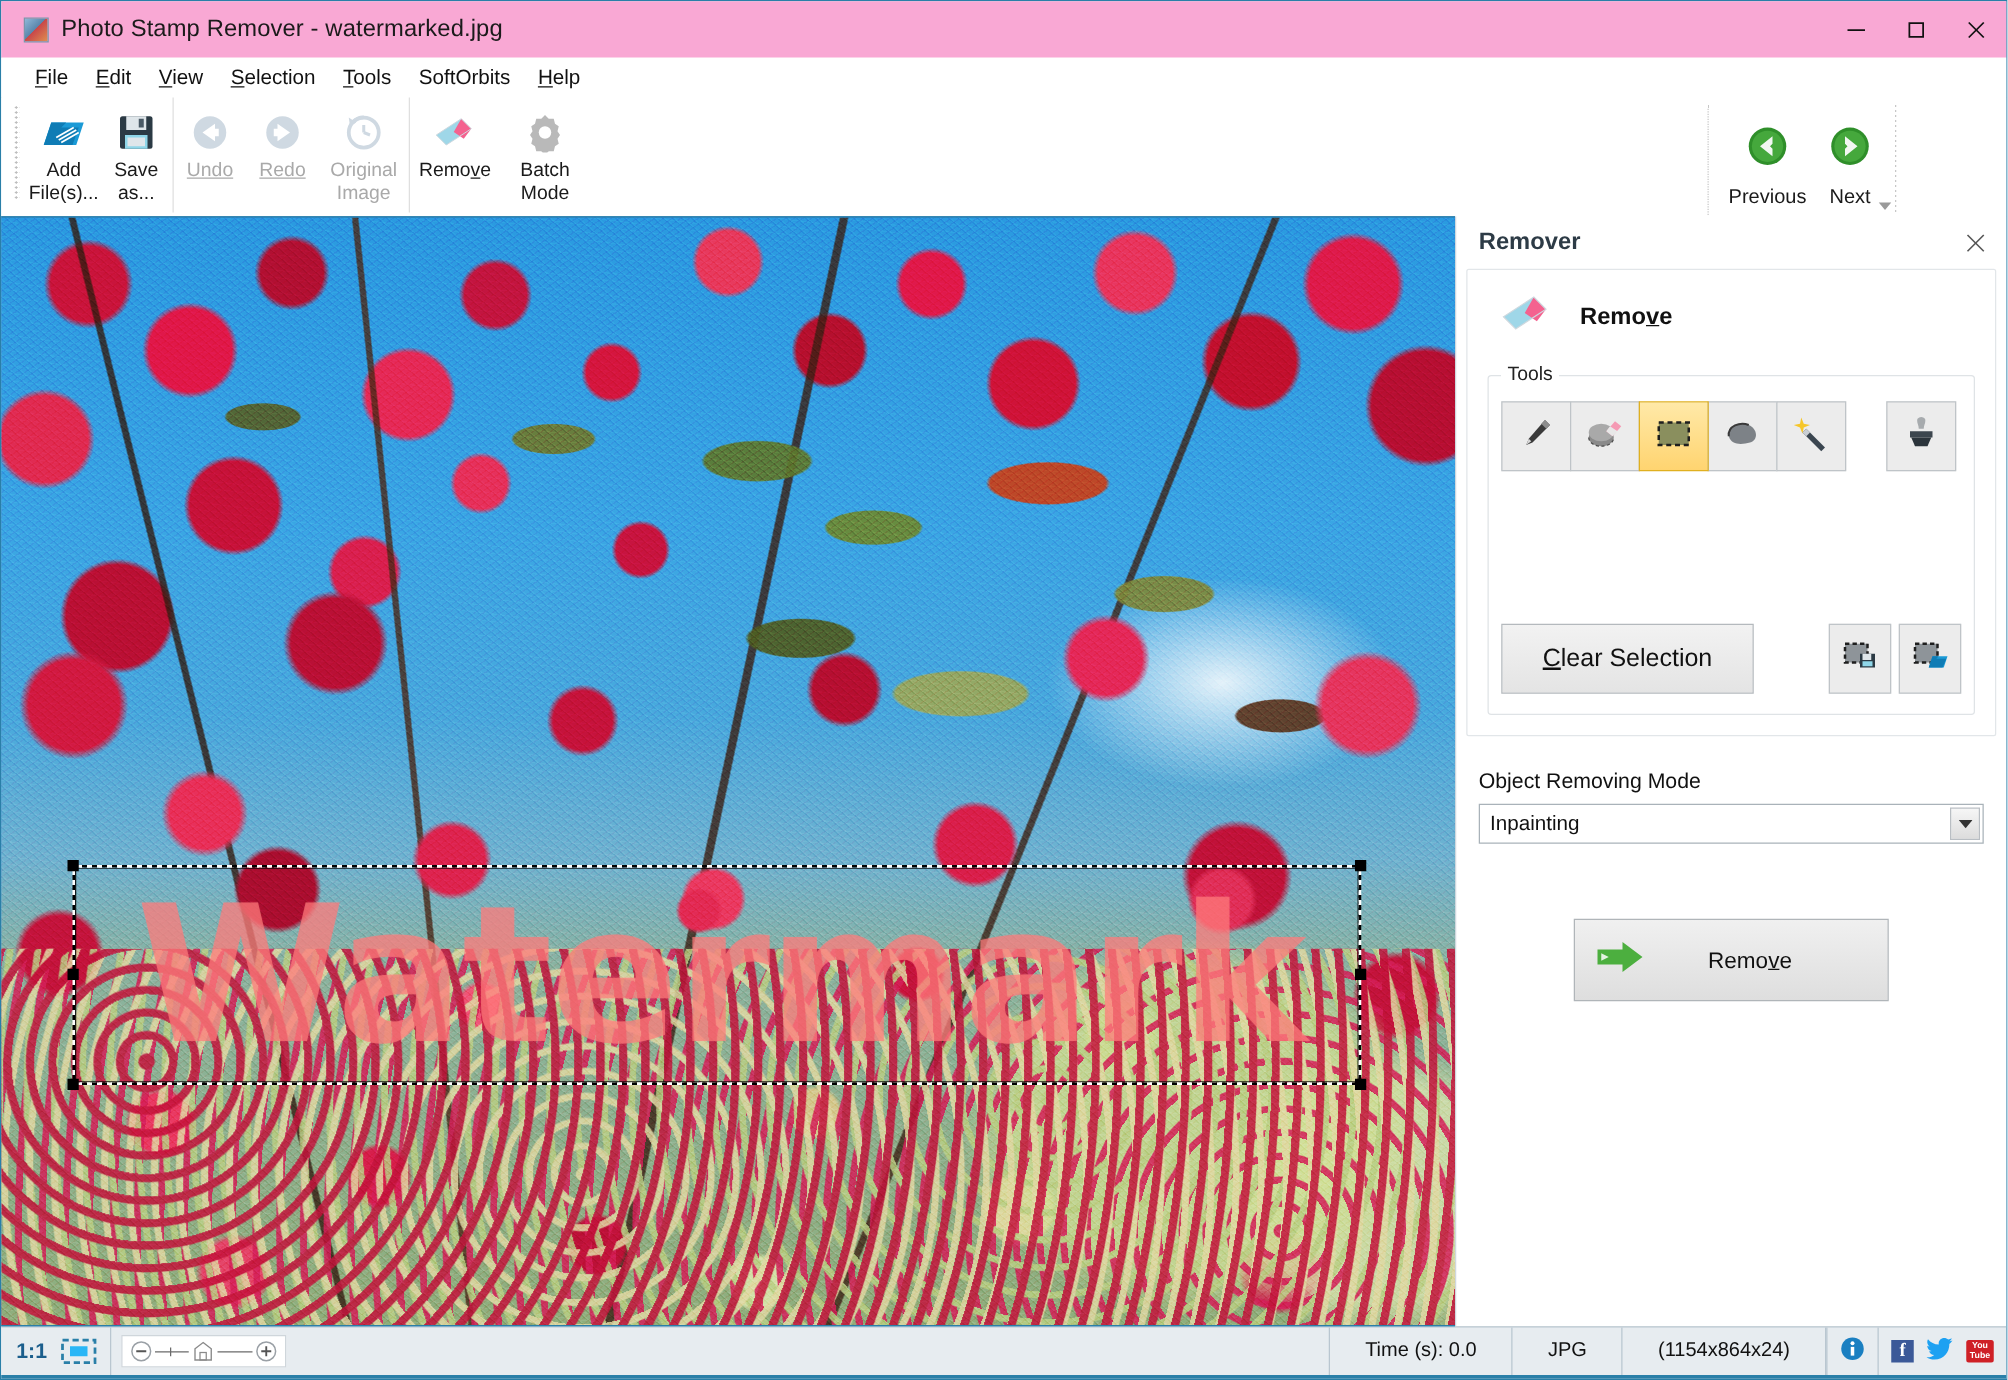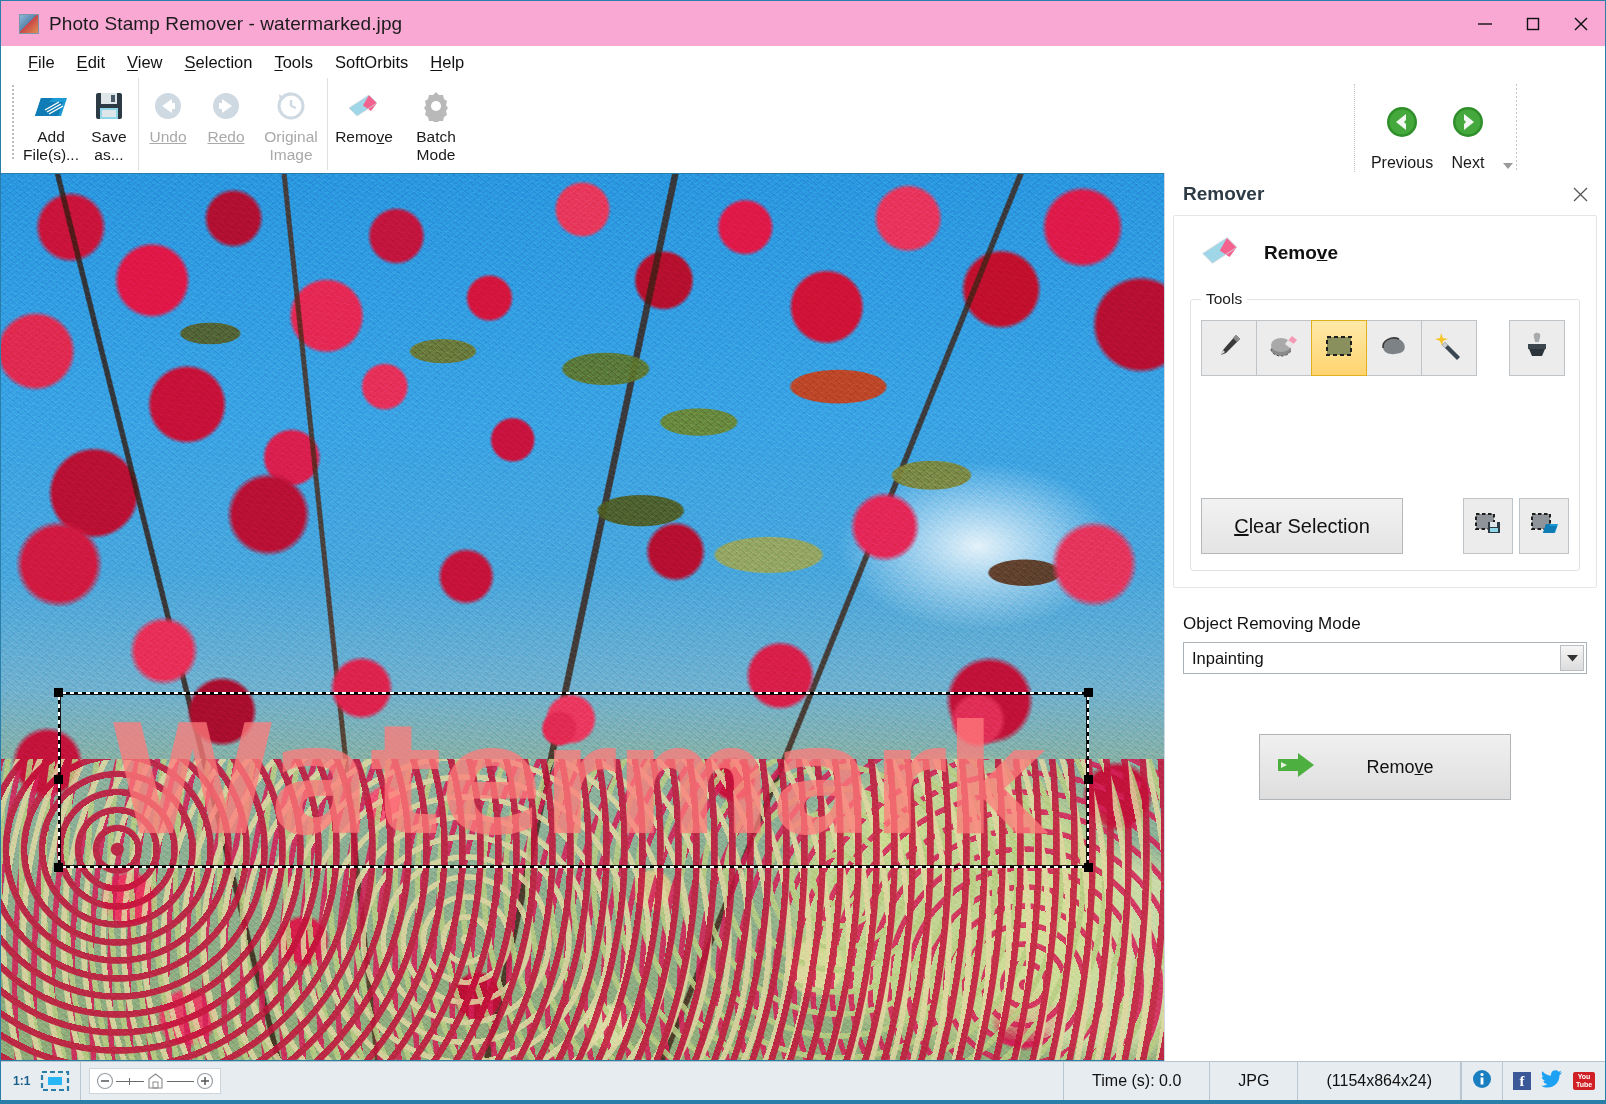--- a/index.html
+++ b/index.html
@@ -65,22 +65,22 @@
   .rib-lbl {
     font-size: 15.5px; line-height: 18px; color: #1a1a1a; text-align: center;
     margin-top: 2px; white-space: pre-line;
   }
   .rib-lbl.dim { color: #a9a9a9; }
   .ribbon-overflow {
     position: absolute; left: 425px; top: 140px; width: 14px; height: 14px;
   }
 
   .navgroup {
-    position: absolute; right: 104px; top: 6px; height: 88px;
-    display: flex; align-items: flex-end;
+    position: absolute; right: 92px; top: 6px; height: 88px;
+    display: flex; align-items: center;
     border-left: 1px dotted #c7c7c7;
     padding-left: 14px;
   }
   .navbtn {
     width: 66px; display: flex; flex-direction: column; align-items: center; padding-top: 8px;
   }
   .nav-lbl { font-size: 16px; color: #1a1a1a; margin-top: 12px; }
   .nav-sep-right {
     position: absolute; right: 88px; top: 6px; width: 1px; height: 88px;
     background: repeating-linear-gradient(to bottom,#c7c7c7 0 2px, transparent 2px 4px);
@@ -313,21 +313,21 @@
   .remove-btn .ico { position: absolute; left: 14px; top: 50%; transform: translateY(-50%); }
   .remove-btn .lbl { width: 100%; text-align: center; font-size: 18px; color: #111; padding-left: 30px; }
 
   
   .statusbar {
     height: 42px; flex: 0 0 42px; background: #e7ecf0;
     border-top: 1px solid #b9c6d0; border-bottom: 3px solid #2a7fa8;
     display: flex; align-items: stretch; font-size: 16px; color: #111;
   }
   .sb-cell { display: flex; align-items: center; padding: 0 28px; border-right: 1px solid #b9c6d0; }
-  .sb-zoomlbl { font-weight: 700; color: #1b5e8c; font-size: 12px; padding: 0 8px 0 12px; }
+  .sb-zoomlbl { font-weight: 700; color: #1b5e8c; font-size: 17px; padding: 0 8px 0 12px; }
   .sb-fit { padding: 0 10px 0 2px; display: flex; align-items: center; }
   .sb-slider {
     display: flex; align-items: center; gap: 0; background: #fff;
     border: 1px solid #cfd6db; height: 26px; margin: 6px 0 6px 8px; padding: 0 6px; width: 132px;
     position: relative;
   }
   .sb-spacer { flex: 1 1 auto; }
   .sb-cell.first { border-left: 1px solid #b9c6d0; }
   .sb-icons { display: flex; align-items: center; gap: 10px; padding: 0 10px; }
   .sb-icons.bd { border-left: 1px solid #b9c6d0; }

